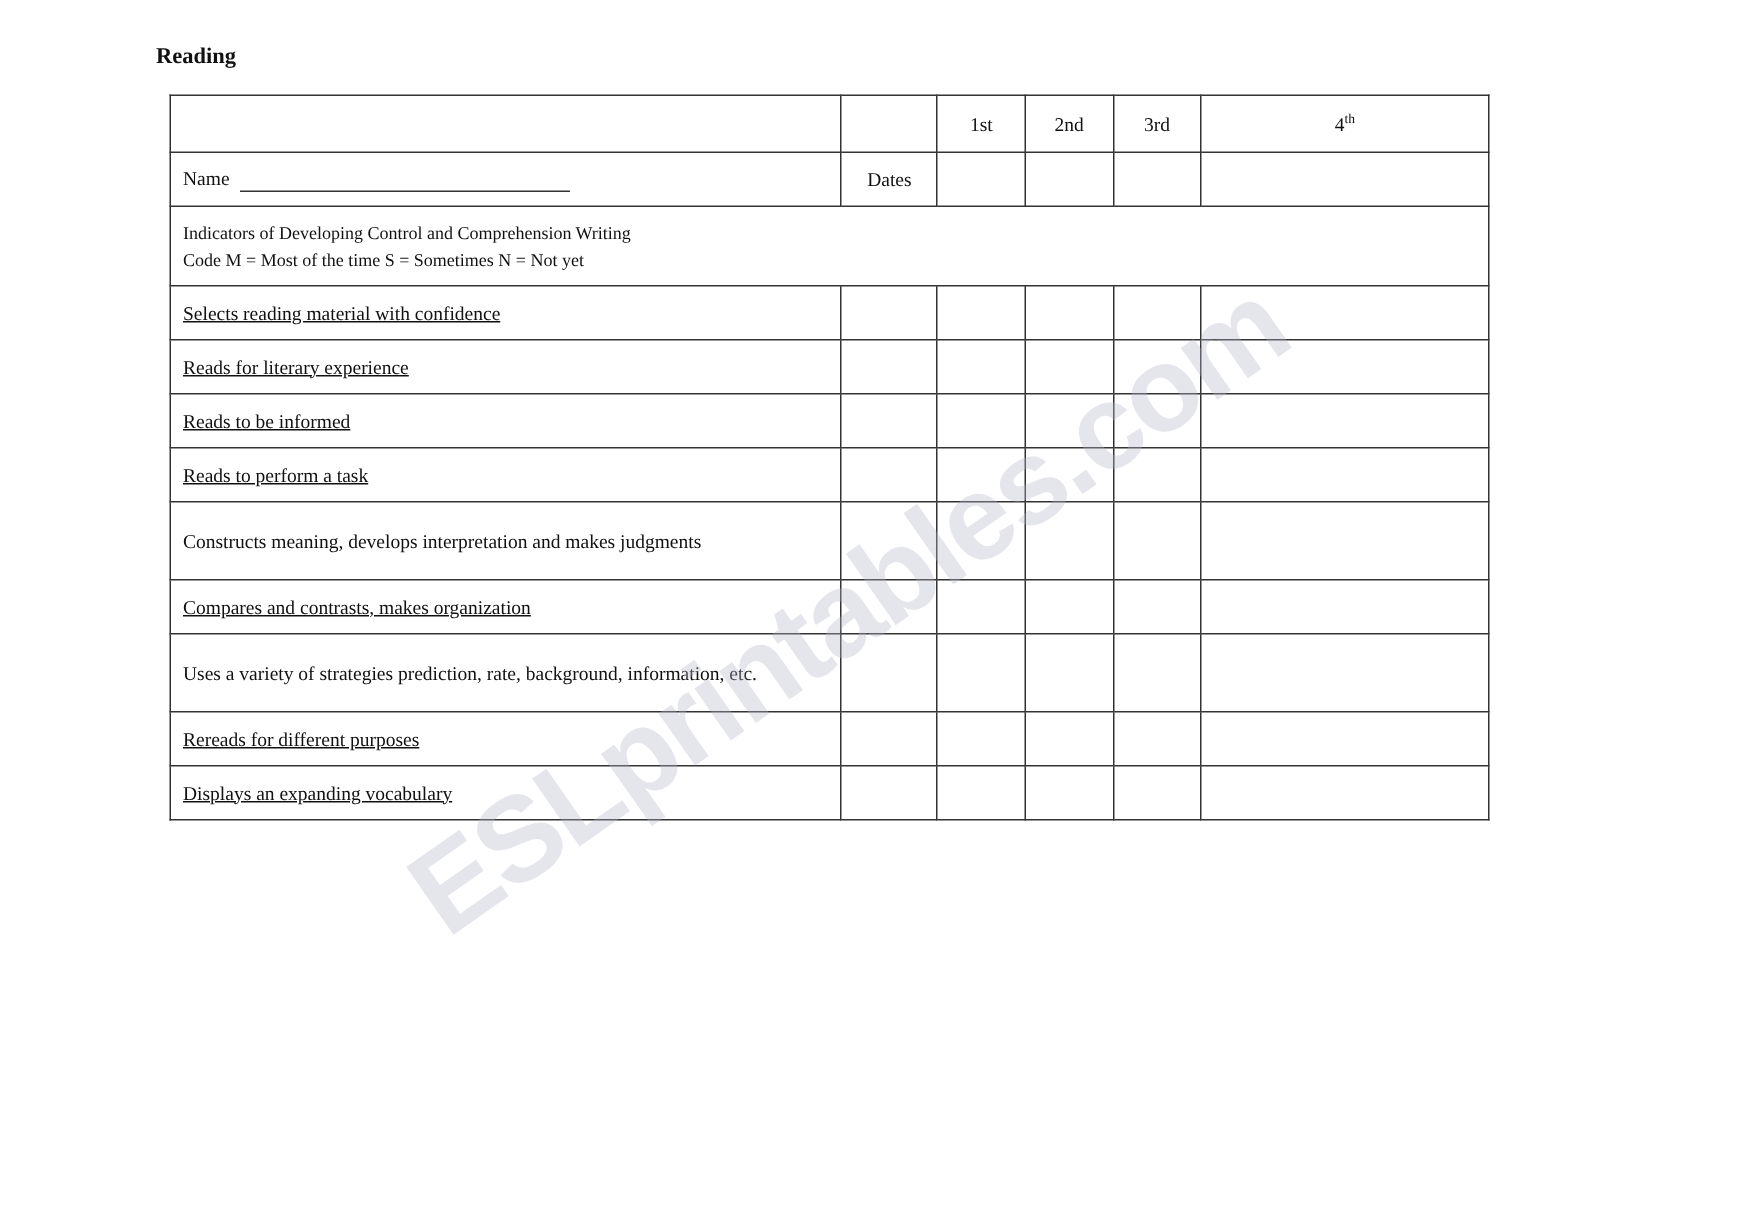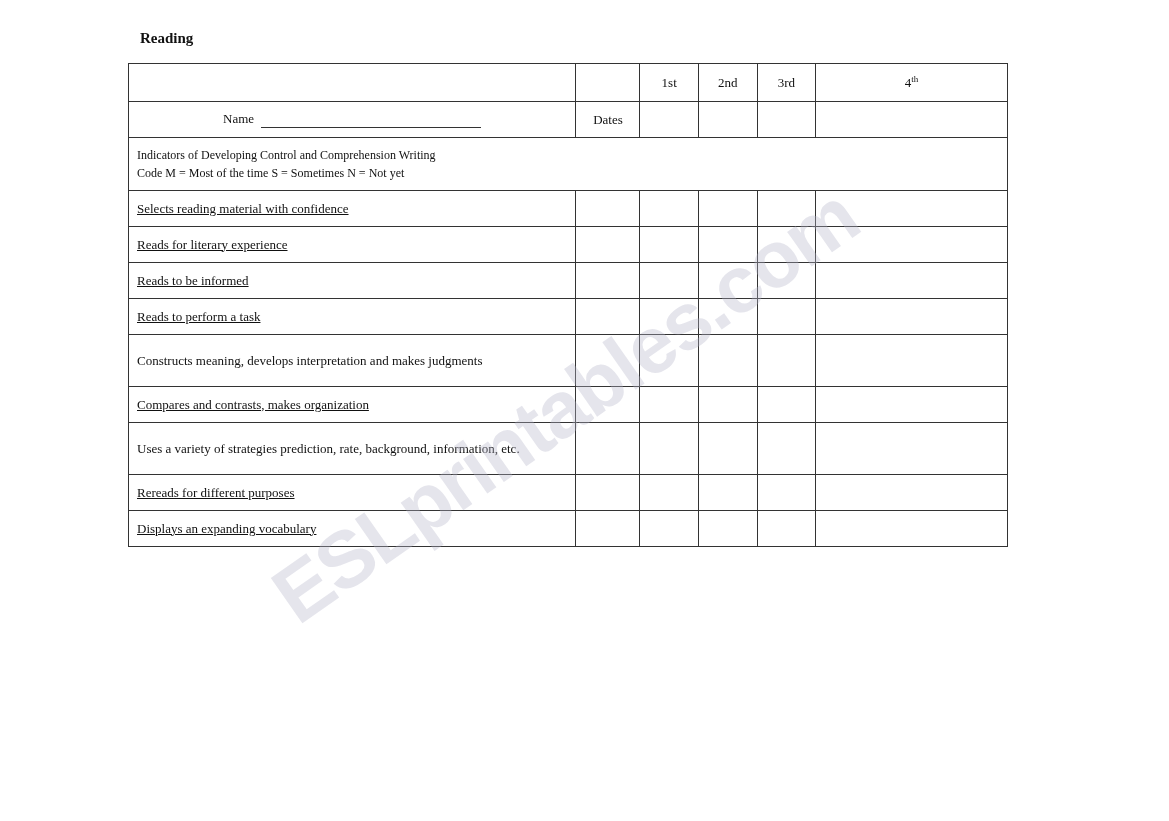--- a/index.html
+++ b/index.html
@@ -13,35 +13,35 @@
       font-family: 'Times New Roman', Times, serif;
       font-size: 13px;
       color: #111;
       width: 1169px;
       min-height: 821px;
       position: relative;
       overflow: hidden;
     }
 
     .page-container {
-      padding: 30px 100px;
+      padding: 30px 64px;
       position: relative;
     }
 
     .page-title {
       font-size: 15px;
       font-weight: bold;
       margin-bottom: 16px;
       margin-left: 40px;
     }
 
     .main-table {
       border-collapse: collapse;
       width: 880px;
-      margin-left: 28px;
+      margin-left: 49px;
       border: 1.5px solid #333;
     }
 
     .main-table td, .main-table th {
       border: 1px solid #333;
       padding: 5px 8px;
       vertical-align: middle;
     }
 
     .label-col {
@@ -63,21 +63,20 @@
     }
 
     .header-row td {
       text-align: center;
       font-size: 13px;
       height: 38px;
     }
 
     .name-row td {
       height: 36px;
-      text-align: center;
     }
 
     .info-row td {
       padding: 8px;
       font-size: 12px;
       line-height: 1.5;
     }
 
     .data-row td {
       height: 36px;

